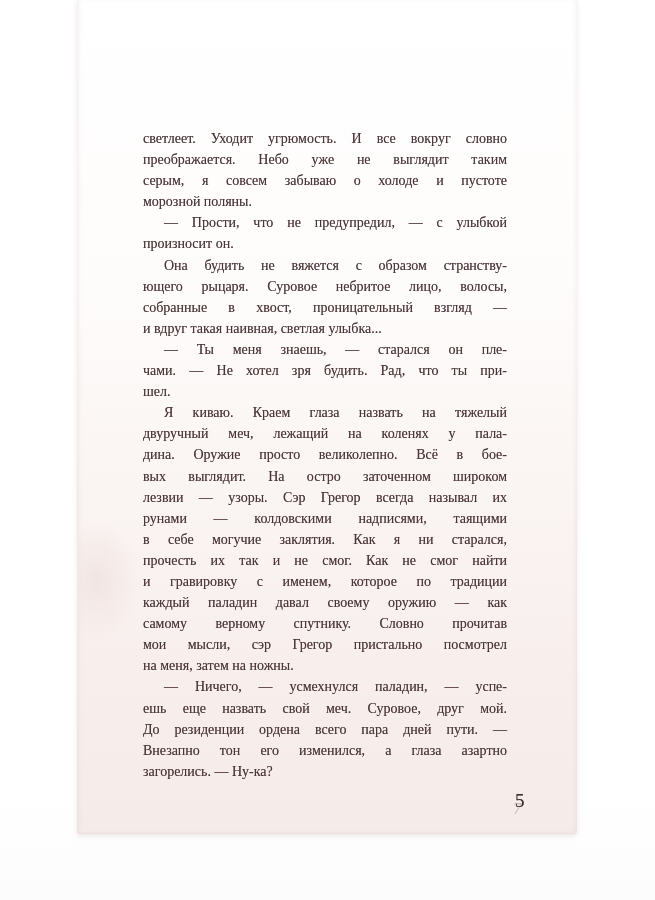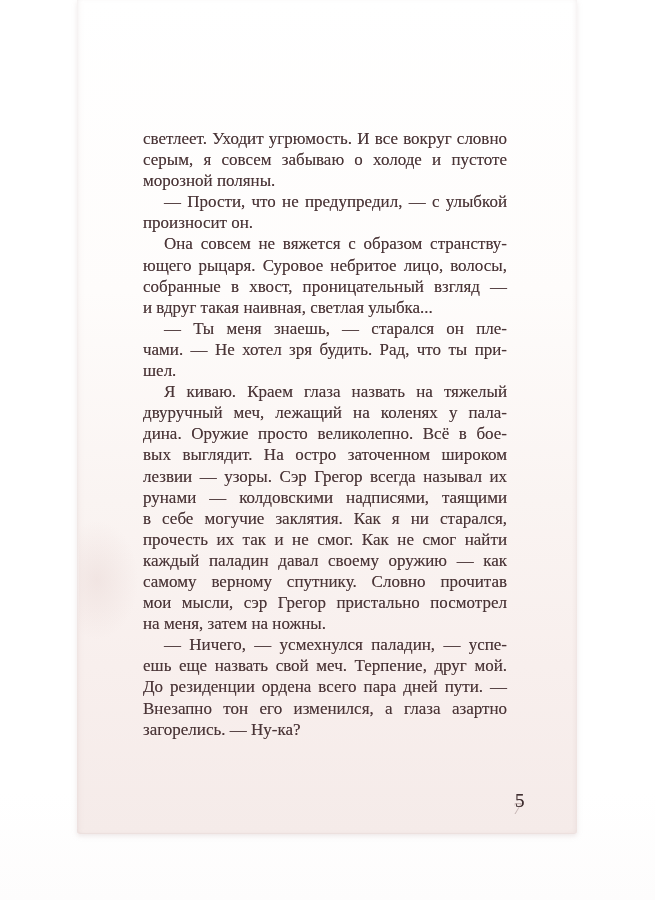--- a/index.html
+++ b/index.html
@@ -51,21 +51,21 @@
       rgba(226, 205, 202, 0.35) 0%,
       rgba(226, 205, 202, 0) 70%);
     pointer-events: none;
   }
   .text-block {
     position: absolute;
     left: 66px;   
     top: 128px;
     width: 364px;
     color: var(--text-color, #4a3537);
-    font-size: 17px;
+    font-size: 14px;
     line-height: 21.1px;
     text-shadow: 0 0 0.5px rgba(74, 53, 55, 0.55);
   }
   .para { margin: 0; }
   .para.indented .line:first-child { text-indent: 21px; }
   .line {
     text-align: justify;
     text-align-last: justify;
   }
   .line.last {
@@ -97,55 +97,57 @@
   }
 </style>
 </head>
 <body>
 
 <div class="photo">
   <div class="page">
     <div class="text-block" id="text-block">
         <div class="para">
           <div class="line">светлеет. Уходит угрюмость. И все вокруг словно</div>
+          <div class="line">преображается. Небо уже не выглядит таким</div>
           <div class="line">серым, я совсем забываю о холоде и пустоте</div>
           <div class="line last">морозной поляны.</div>
         </div>
         <div class="para indented">
           <div class="line">— Прости, что не предупредил, — с улыбкой</div>
           <div class="line last">произносит он.</div>
         </div>
         <div class="para indented">
-          <div class="line">Она совсем не вяжется с образом странству-</div>
+          <div class="line">Она будить не вяжется с образом странству-</div>
           <div class="line">ющего рыцаря. Суровое небритое лицо, волосы,</div>
           <div class="line">собранные в хвост, проницательный взгляд —</div>
           <div class="line last">и вдруг такая наивная, светлая улыбка...</div>
         </div>
         <div class="para indented">
           <div class="line">— Ты меня знаешь, — старался он пле-</div>
           <div class="line">чами. — Не хотел зря будить. Рад, что ты при-</div>
           <div class="line last">шел.</div>
         </div>
         <div class="para indented">
           <div class="line">Я киваю. Краем глаза назвать на тяжелый</div>
           <div class="line">двуручный меч, лежащий на коленях у пала-</div>
           <div class="line">дина. Оружие просто великолепно. Всё в бое-</div>
           <div class="line">вых выглядит. На остро заточенном широком</div>
           <div class="line">лезвии — узоры. Сэр Грегор всегда называл их</div>
           <div class="line">рунами — колдовскими надписями, таящими</div>
           <div class="line">в себе могучие заклятия. Как я ни старался,</div>
           <div class="line">прочесть их так и не смог. Как не смог найти</div>
+          <div class="line">и гравировку с именем, которое по традиции</div>
           <div class="line">каждый паладин давал своему оружию — как</div>
           <div class="line">самому верному спутнику. Словно прочитав</div>
           <div class="line">мои мысли, сэр Грегор пристально посмотрел</div>
           <div class="line last">на меня, затем на ножны.</div>
         </div>
         <div class="para indented">
           <div class="line">— Ничего, — усмехнулся паладин, — успе-</div>
-          <div class="line">ешь еще назвать свой меч. Терпение, друг мой.</div>
+          <div class="line">ешь еще назвать свой меч. Суровое, друг мой.</div>
           <div class="line">До резиденции ордена всего пара дней пути. —</div>
           <div class="line">Внезапно тон его изменился, а глаза азартно</div>
           <div class="line last">загорелись. — Ну-ка?</div>
         </div>
       </div>
     <div class="pagenum-wrap">
       <span class="showthrough">7</span>
       <span class="pagenum">5</span>
     </div>
   </div>

